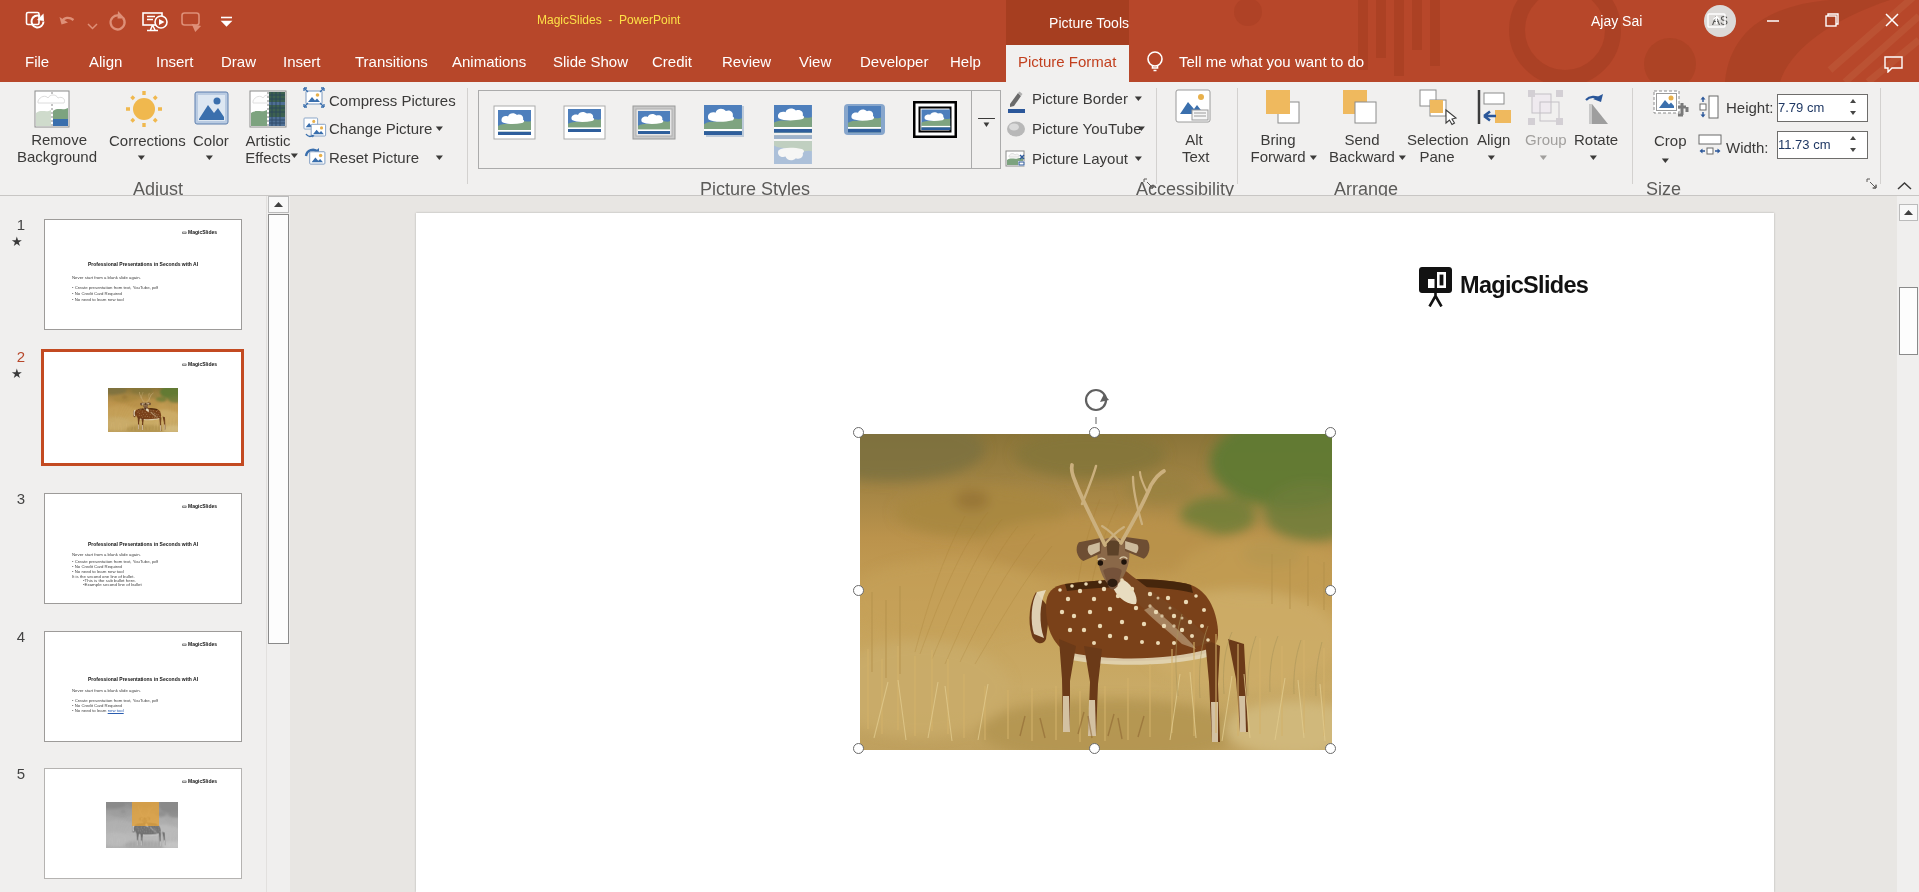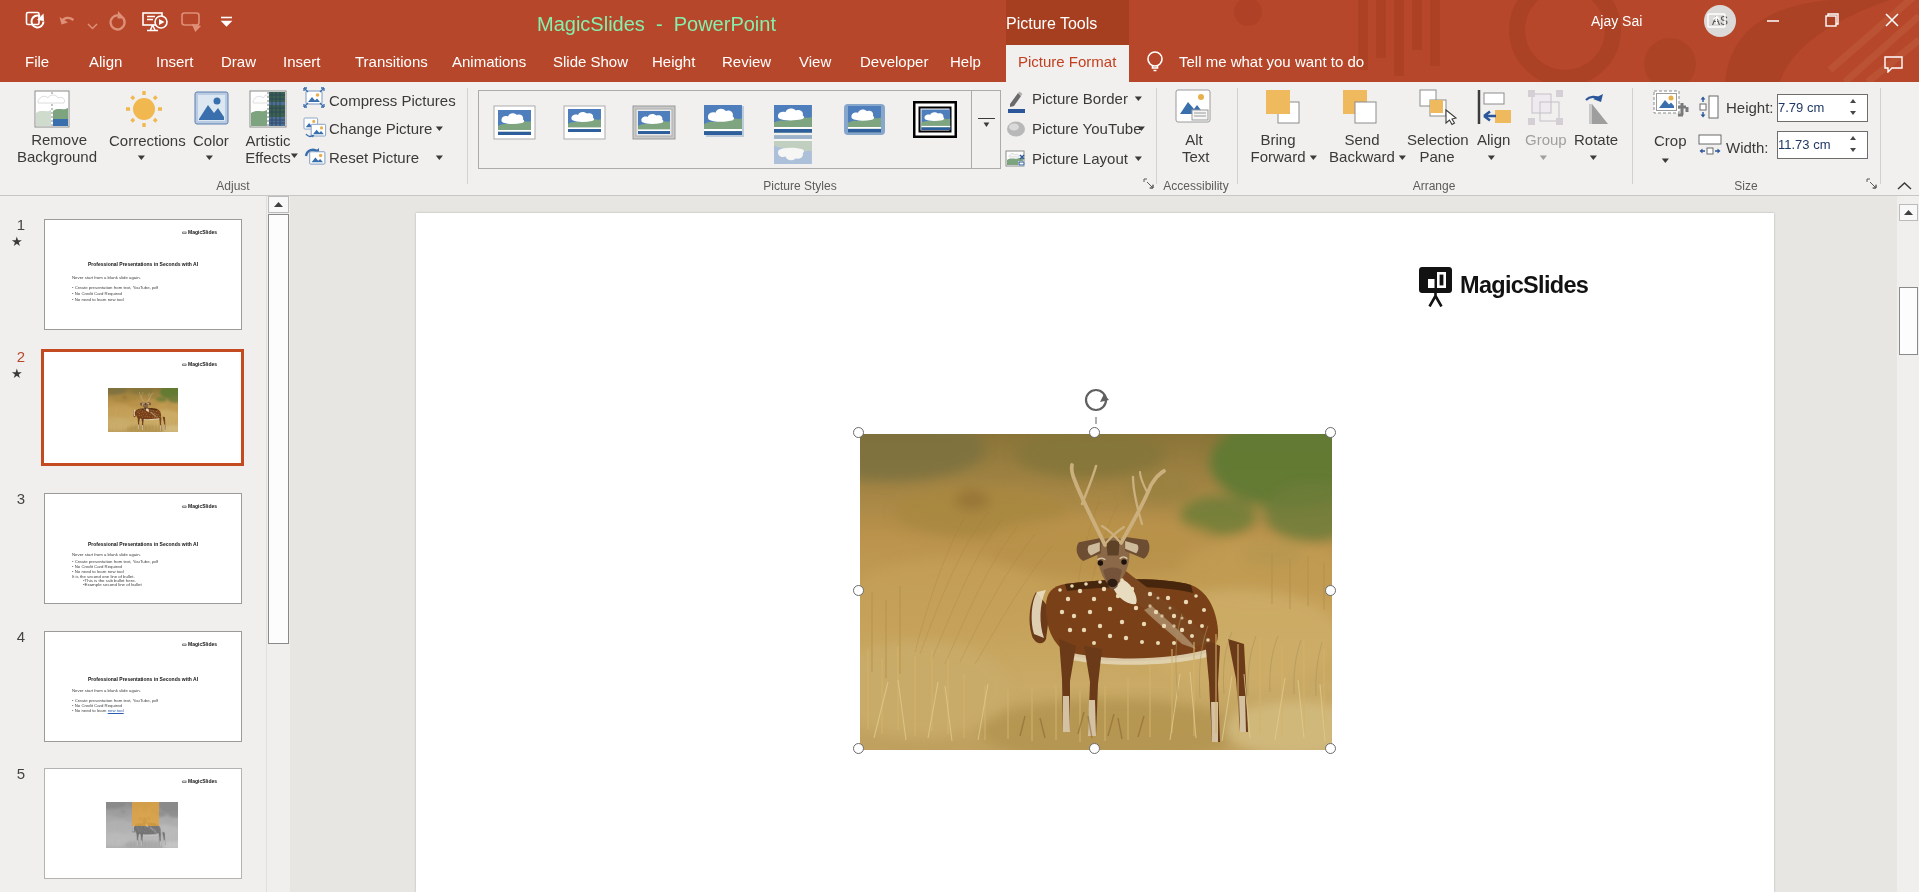--- a/index.html
+++ b/index.html
@@ -1,20 +1,20 @@
 <!DOCTYPE html>
 <html><head><meta charset="utf-8"><style>
 *{box-sizing:border-box;margin:0;padding:0}
 body{width:1919px;height:892px;overflow:hidden;font-family:"Liberation Sans",sans-serif;background:#e8e6e3;position:relative}
 .abs{position:absolute}
 .tb{position:absolute;left:0;top:0;width:1919px;height:82px;background:#b7472a;overflow:hidden}
 .tab{position:absolute;top:53px;color:#fff;font-size:15px;white-space:nowrap}
 .ribbon{position:absolute;left:0;top:82px;width:1919px;height:114px;background:#f1f0ef;border-bottom:1px solid #c8c6c4}
 .rdiv{position:absolute;top:6px;width:1px;height:96px;background:#d3d1cf}
-.glabel{position:absolute;top:97px;font-size:12px;color:#5c5b59;width:200px;text-align:center}
+.glabel{position:absolute;top:97px;font-size:18px;color:#5c5b59;width:200px;}
 .btxt{position:absolute;font-size:15px;color:#3b3a39;white-space:nowrap}
 .chev{position:absolute;font-size:9px;color:#3b3a39;transform:scaleX(1.6)}
 .main{position:absolute;left:0;top:196px;width:1919px;height:696px;background:#e8e6e3}
 .panel{position:absolute;left:0;top:0;width:266px;height:696px;background:#f0efee}
 .thumb{position:absolute;left:44px;width:198px;height:111px;background:#fff;border:1px solid #9d9b99;overflow:hidden}
 .tnum{position:absolute;left:10px;width:22px;text-align:center;font-size:15px;color:#444}
 .tstar{position:absolute;left:11px;font-size:13px;color:#3a3a3a}
 .ttitle{position:absolute;width:100%;text-align:center;font-weight:bold;font-size:5px;color:#111}
 .tline{position:absolute;font-size:4.3px;color:#404040;white-space:nowrap}
 .minilogo{position:absolute;font-weight:bold;font-size:5px;color:#111}
@@ -69,44 +69,44 @@
  </g>
  <g stroke="#de9078">
   <rect x="158" y="4" width="17" height="12" rx="2.5"></rect>
   <path d="M169 16 L171.5 21.5 L175.5 17.5 Z" fill="#de9078"></path>
  </g>
  <g stroke="#fff" stroke-width="1.6">
   <path d="M197 8.5 h11"></path>
         <path d="M198.5 12.5 L202.5 16.5 L206.5 12.5 Z" fill="#fff"></path>
  </g>
 </svg>
-<div class="abs" style="left:537px;top:13px;color:#86efac;font-size:20px">MagicSlides&nbsp; -&nbsp; PowerPoint</div>
+<div class="abs" style="left:537px;top:13px;color:#fde047;font-size:12px">MagicSlides&nbsp; -&nbsp; PowerPoint</div>
 <div class="abs" style="left:1006px;top:0;width:123px;height:45px;background:#a63e20"></div>
-<div class="abs" style="left:1006px;top:15px;width:123px;text-align:left;color:#fff;font-size:16px">Picture Tools</div>
+<div class="abs" style="left:1006px;top:15px;width:123px;text-align:right;color:#fff;font-size:14px">Picture Tools</div>
 <div class="abs" style="left:1591px;top:13px;color:#fff;font-size:14px">Ajay Sai</div>
 <div class="abs" style="left:1704px;top:5px;width:32px;height:32px;border-radius:50%;background:#dcdad8;color:#50504e;font-size:12px;text-align:center;line-height:32px">AS</div>
 <svg class="abs" style="left:1705px;top:6px" width="210" height="30" fill="none" stroke="#fff" stroke-width="1.4">
  <rect x="3" y="8" width="17" height="13" rx="1"></rect>
  <path d="M11.5 18 L11.5 11 M8.5 13.5 L11.5 10.5 L14.5 13.5"></path>
  <path d="M62 15 h12" stroke-width="1.5"></path>
  <rect x="121" y="10" width="10" height="10"></rect>
  <path d="M123 10 V8 h10 v10 h-2"></path>
  <path d="M181 8 l12 12 M193 8 l-12 12" stroke-width="1.5"></path>
 </svg>
 
 <div class="abs" style="left:1006px;top:45px;width:123px;height:37px;background:#f1f0ef"></div>
 <span class="tab" style="left:25px">File</span>
 <span class="tab" style="left:89px">Align</span>
 <span class="tab" style="left:156px">Insert</span>
 <span class="tab" style="left:221px">Draw</span>
 <span class="tab" style="left:283px">Insert</span>
 <span class="tab" style="left:355px">Transitions</span>
 <span class="tab" style="left:452px">Animations</span>
 <span class="tab" style="left:553px">Slide Show</span>
-<span class="tab" style="left:652px">Height</span>
+<span class="tab" style="left:652px">Credit</span>
 <span class="tab" style="left:722px">Review</span>
 <span class="tab" style="left:799px">View</span>
 <span class="tab" style="left:860px">Developer</span>
 <span class="tab" style="left:950px">Help</span>
 <span class="tab" style="left:1018px;color:#c2401f">Picture Format</span>
 <svg class="abs" style="left:1145px;top:51px" width="22" height="24" fill="none" stroke="#fff" stroke-width="1.6">
  <circle cx="10" cy="8" r="7"></circle>
       <path d="M7.5 14.5 v2.5 h5 v-2.5 M8.5 19.5 h3"></path>
 </svg>
 <span class="tab" style="left:1179px">Tell me what you want to do</span>

